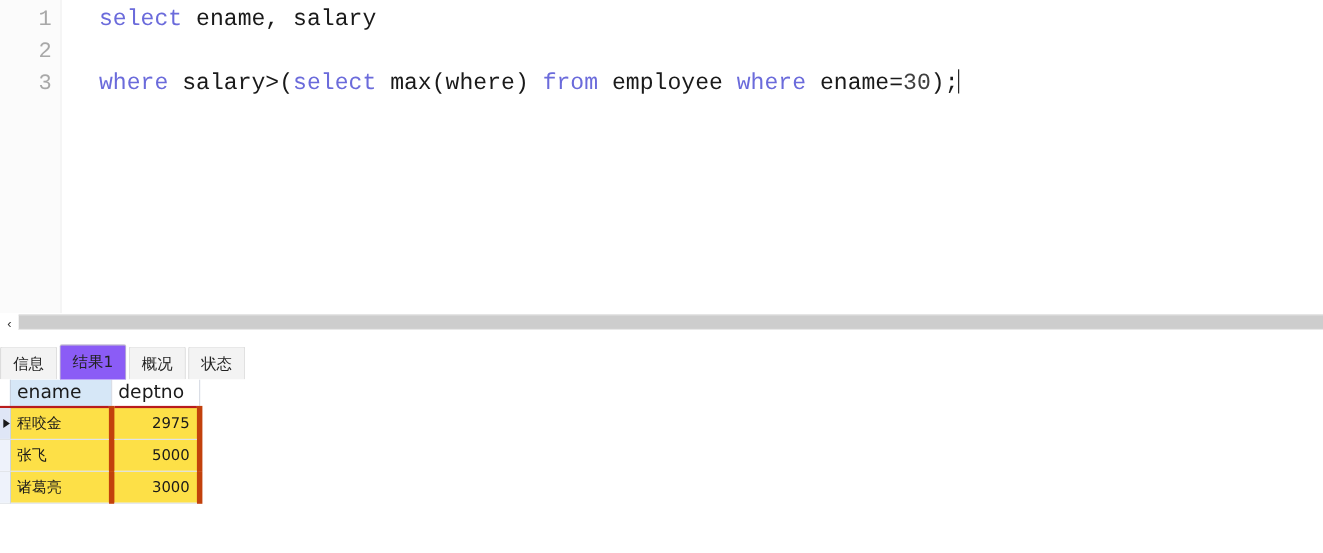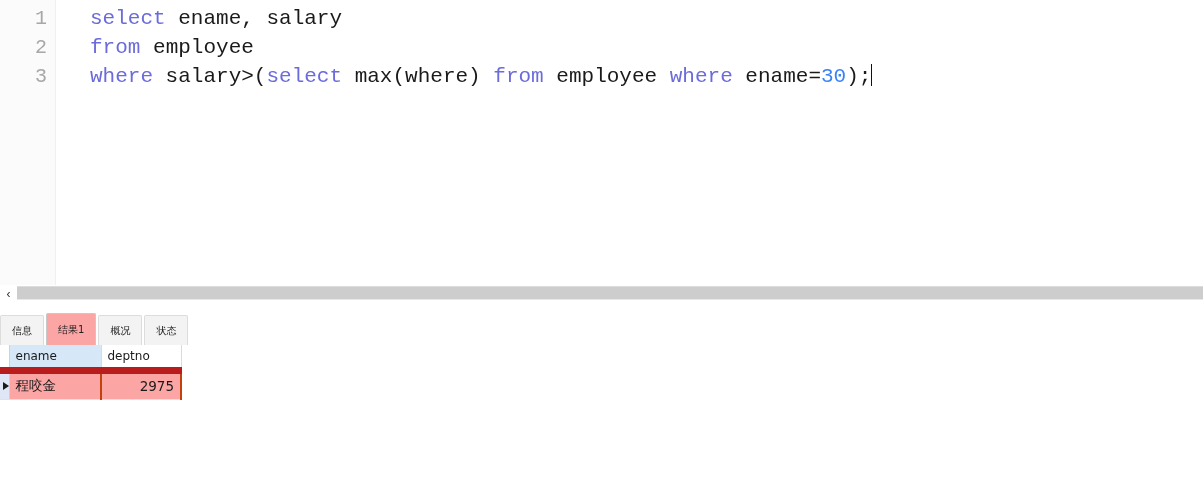--- a/index.html
+++ b/index.html
@@ -59,21 +59,21 @@
     height: 29px;
     line-height: 29px;
     white-space: pre;
     font-family: Liberation Mono, monospace;
     font-size: 21px;
     color: #1a1a1a;
     letter-spacing: 0px;
     margin-left: 24px;
   }
   .kw { color: #6b6bdb; }
-  .num { color: #3b82f6; }
+  .num { color: #404040; }
   .caret {
     display: inline-block;
     width: 1px;
     height: 22px;
     background: #111;
     vertical-align: -4px;
     margin-left: 0px;
   }
 
   
@@ -122,32 +122,32 @@
     left: 0; top: 0;
     height: 32px;
     display: flex;
     align-items: flex-end;
   }
   .tab {
     height: 30px;
     line-height: 30px;
     padding: 0 11px;
     margin-right: 2px;
-    font-size: 10px;
+    font-size: 14px;
     color: #222;
     background: #f3f3f3;
     border: 1px solid #dcdcdc;
     border-bottom: none;
     border-radius: 2px 2px 0 0;
     cursor: pointer;
     font-family: "DejaVu Sans", "Liberation Sans", sans-serif;
     white-space: nowrap;
   }
   .tab.active {
-    background: #fca5a5;
+    background: #8b5cf6;
     border-color: #c8c8c8;
     height: 32px;
     line-height: 32px;
     position: relative;
     z-index: 3;
   }
   .tab-fill {
     position: absolute;
     left: 0; top: 0;
     width: 1203px;
@@ -175,39 +175,39 @@
   .col-gutter  { width: 9px; }
   .col-ename   { width: 92px; }
   .col-salary  { width: 80px; }
 
   .grid-table th {
     height: 25px;
     padding: 0 6px;
     font-weight: normal;
     text-align: left;
     border-right: 1px solid #d6dbe4;
-    border-bottom: 7px solid #b91c1c;
+    border-bottom: 2px solid #b91c1c;
     background: #ffffff;
     color: #1a1a1a;
-    font-size: 12px;
+    font-size: 17px;
   }
   .grid-table th.gutter-head {
     background: #ffffff;
     border-right: 1px solid #c8d2e0;
     padding: 0;
   }
   .grid-table th.sel-head {
     background: #d6e7f7;
   }
   .grid-table td {
     height: 29px;
     padding: 0 6px;
-    border-right: 2px solid #c2410c;
+    border-right: 5px solid #c2410c;
     border-bottom: 1px solid #dfe3e8;
-    background: #fca5a5;
+    background: #fde047;
     vertical-align: middle;
   }
   .grid-table td.row-marker {
     padding: 0;
     background: #eef2fb;
     border-right: 1px solid #c8d2e0;
     position: relative;
   }
   .grid-table td.num-cell { text-align: right; margin-left: 21px; }
   .grid-table tr.current td.row-marker { background: #dfe6f6; }
@@ -232,21 +232,20 @@
     <div class="editor-gutter">
       <div class="gutter-num" style="top:4px;">1</div>
       <div class="gutter-num" style="top:33px;">2</div>
       <div class="gutter-num" style="top:62px;">3</div>
     </div>
 
     <div class="code-area">
 
       <div class="code-line" style="top:4px;"><span class="kw">select</span><span> ename, salary</span></div>
 
-      <div class="code-line" style="top:33px;"><span class="kw">from</span><span> employee</span></div>
 
       <div class="code-line" style="top:62px;"><span class="kw">where</span><span> salary&gt;(</span><span class="kw">select</span><span> max(where) </span><span class="kw">from</span><span> employee </span><span class="kw">where</span><span> ename=</span><span class="num">30</span><span>);</span><span class="caret"></span></div>
     </div>
   </div>
 
   <div class="splitter-row">
     <div class="collapse-btn">‹</div>
     <div class="hscroll-track"></div>
   </div>
 
@@ -275,17 +274,27 @@
         </tr>
       </thead>
       <tbody>
         <tr class="current">
           <td class="row-marker">
               <span class="marker-tri"></span>
             </td>
           <td>程咬金</td>
           <td class="num-cell">2975</td>
         </tr>
+        <tr>
+          <td class="row-marker"></td>
+          <td>张飞</td>
+          <td class="num-cell">5000</td>
+        </tr>
+        <tr>
+          <td class="row-marker"></td>
+          <td>诸葛亮</td>
+          <td class="num-cell">3000</td>
+        </tr>
       </tbody>
     </table>
   </div>
 
 </div>
 
 </body></html>

